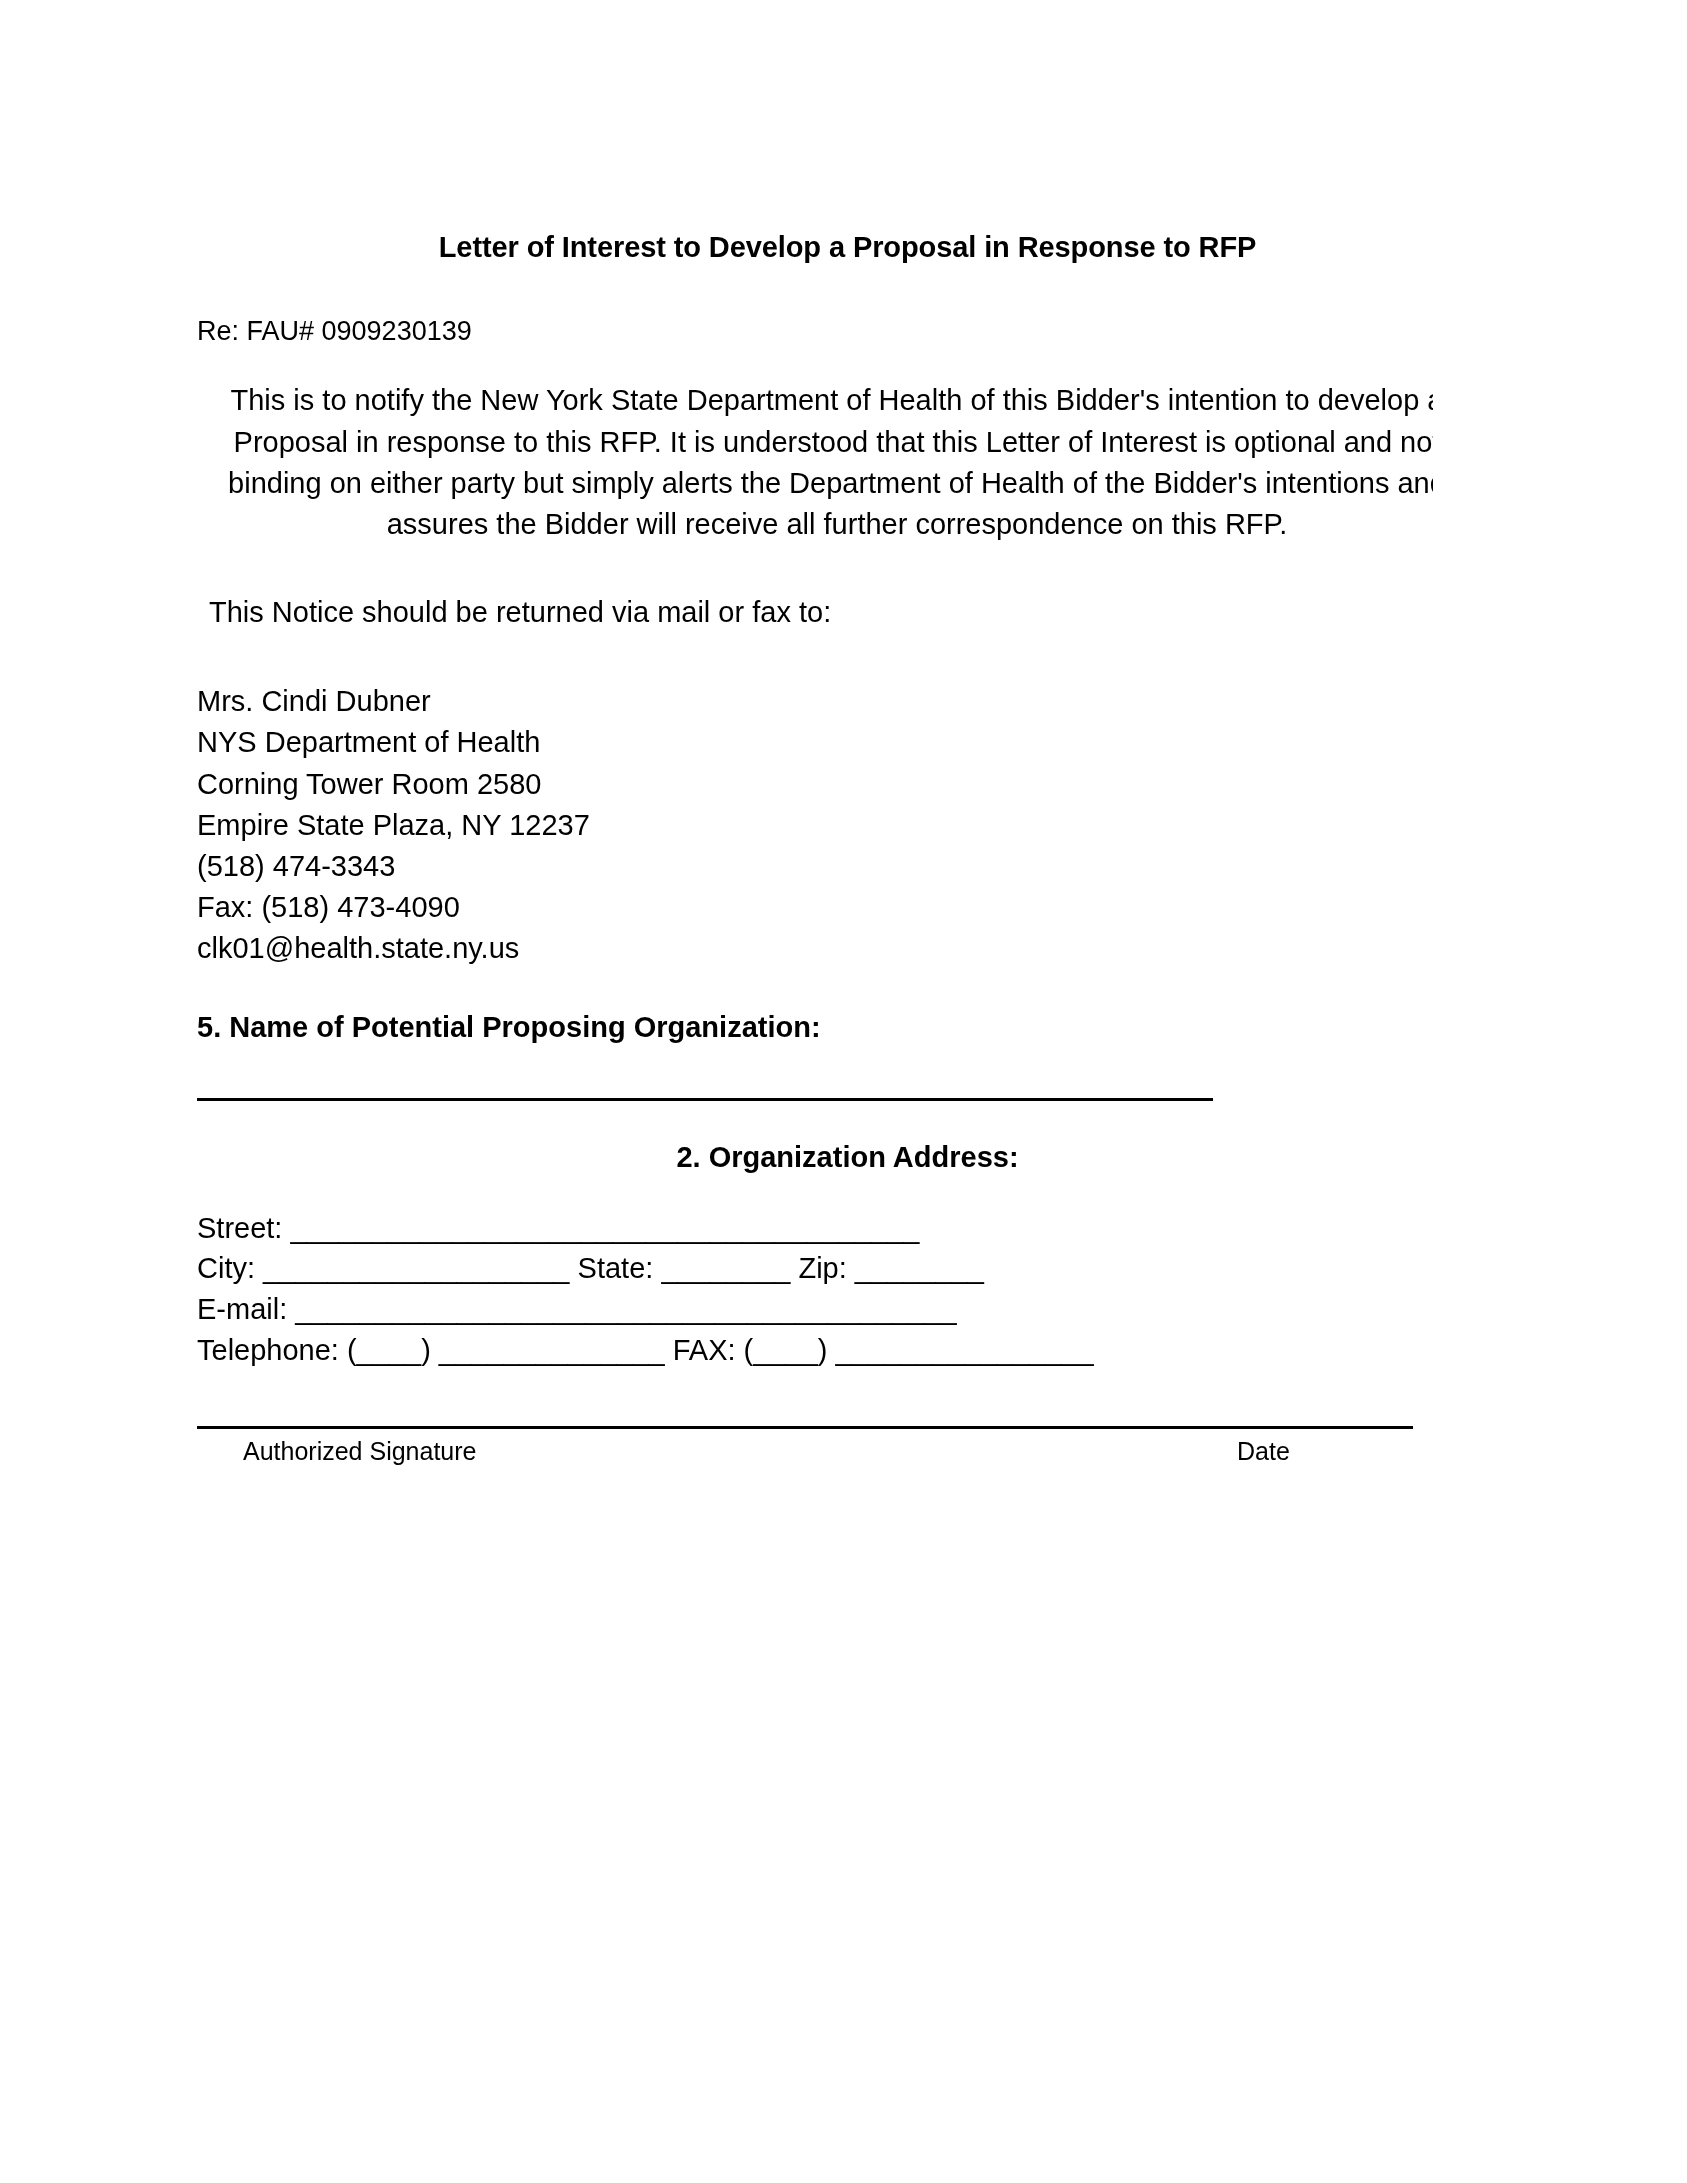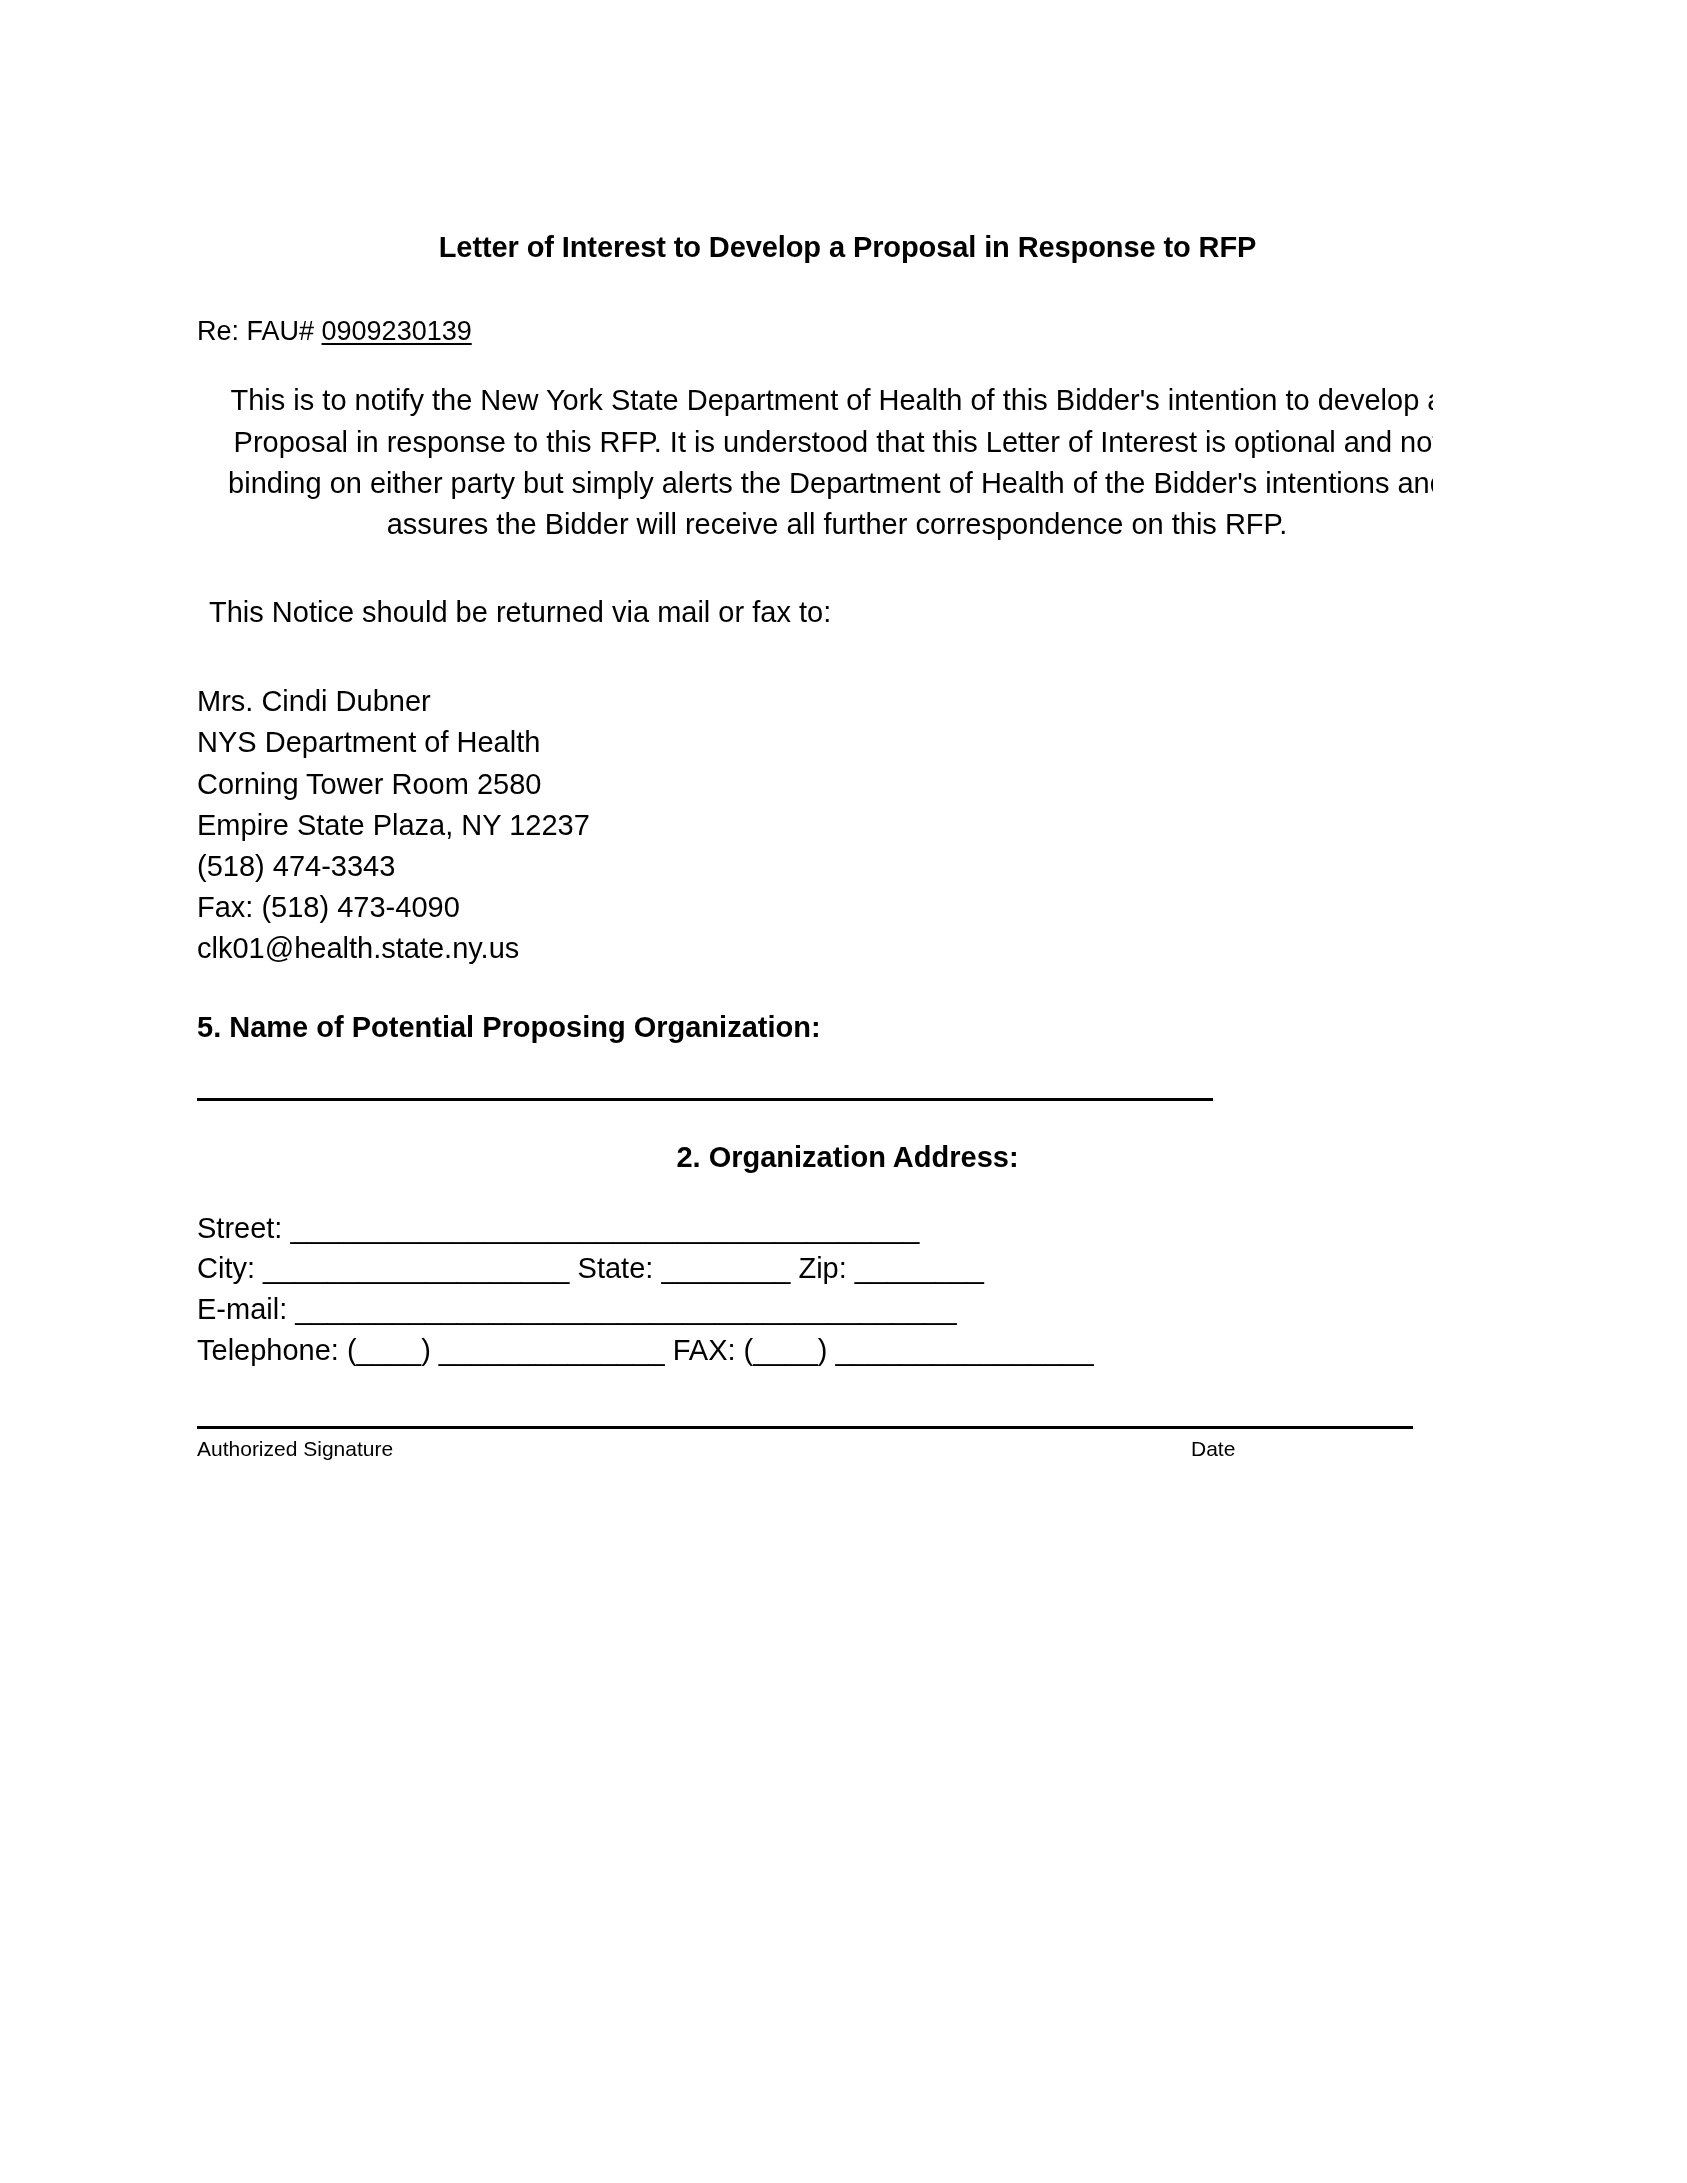--- a/index.html
+++ b/index.html
@@ -35,21 +35,20 @@
     line-height: 1.25;
   }
   .re-line {
     font-size: 27px;
     margin: 0;
     padding-top: 49px;
     line-height: 1.3;
     white-space: pre;
   }
   .re-line .fau-number {
-    text-decoration: underline;
     text-underline-offset: 2.6px;
   }
   .body-para {
     font-size: 29px;
     line-height: 1.42;
     margin: 0;
     padding-top: 31px;
     width: 1280px;
     text-align: center;
   }
@@ -108,24 +107,25 @@
   }
   .rule-signature {
     margin: 0;
     padding: 0;
     border: 0;
     border-top: 3.5px solid #000000;
     width: 1216px;
   }
   .sig-labels {
     position: relative;
-    font-size: 21px;
+    font-size: 25px;
     line-height: 1.3;
     padding-top: 20px;
     height: 38px;
+    margin-left: 46px;
   }
   .sig-label-left {
     position: absolute;
     left: 0;
     top: 6.1px;
   }
   .sig-label-right {
     position: absolute;
     left: 994px;
     top: 6.1px;

